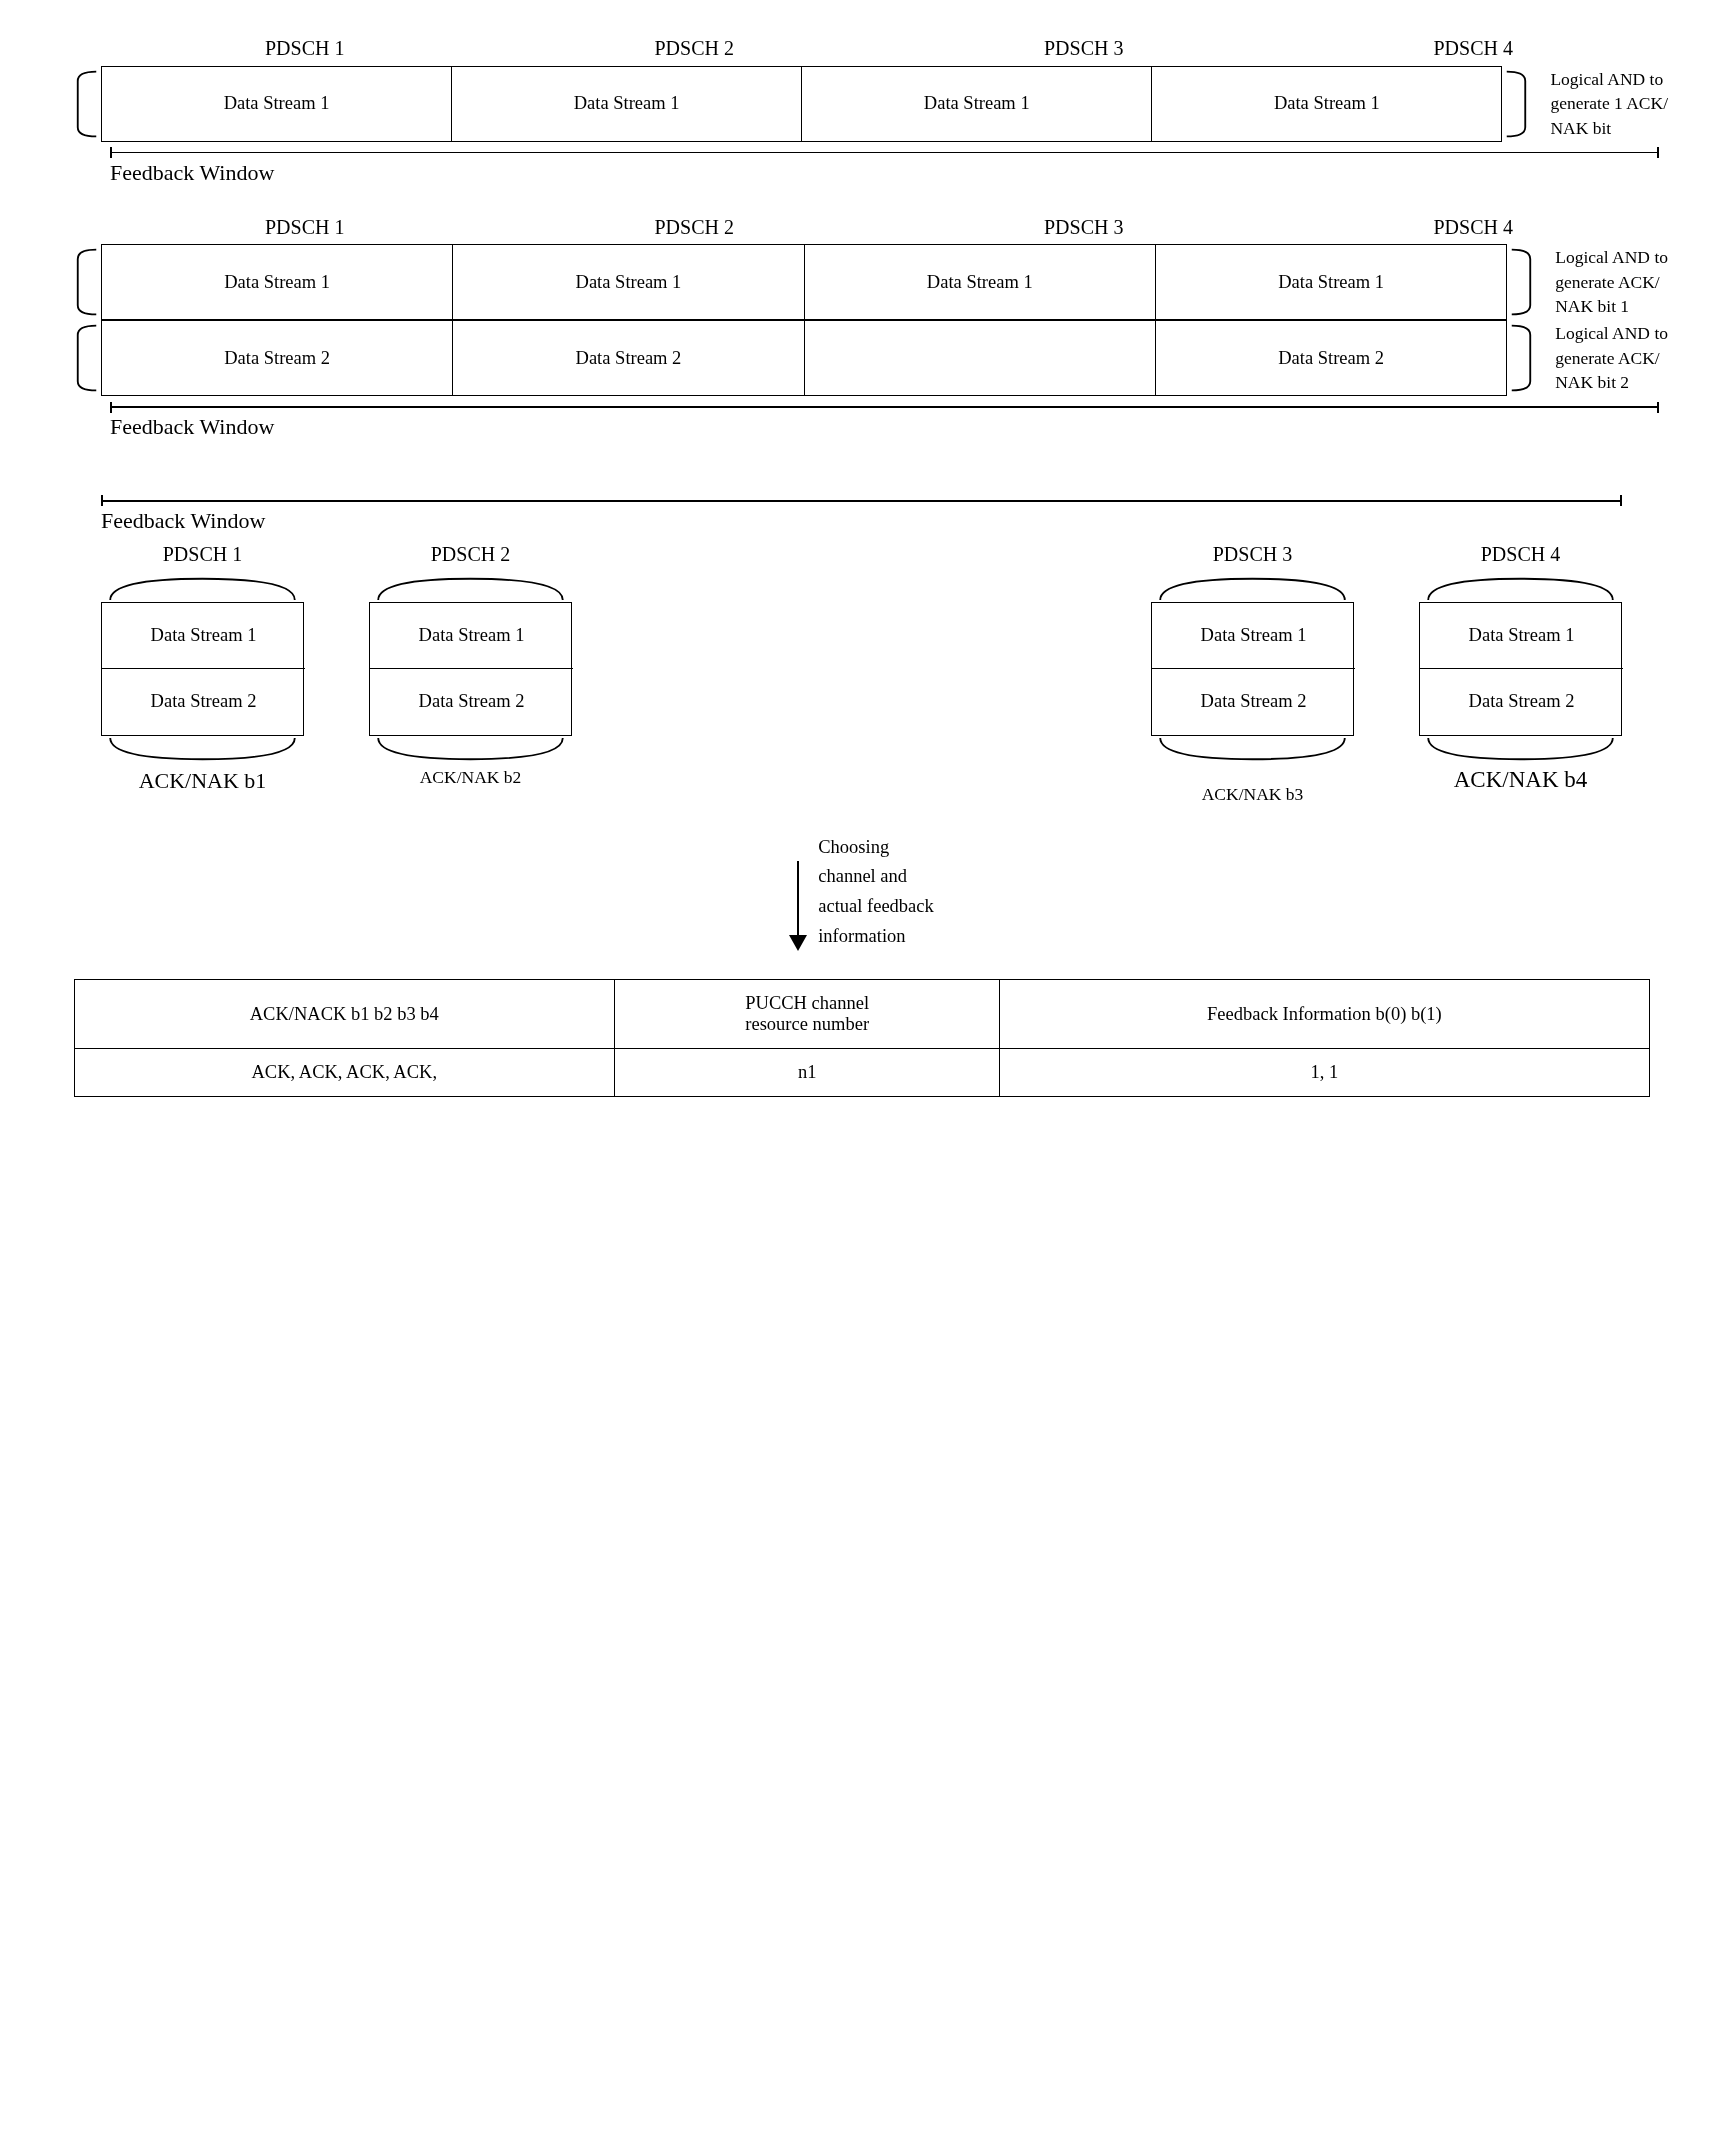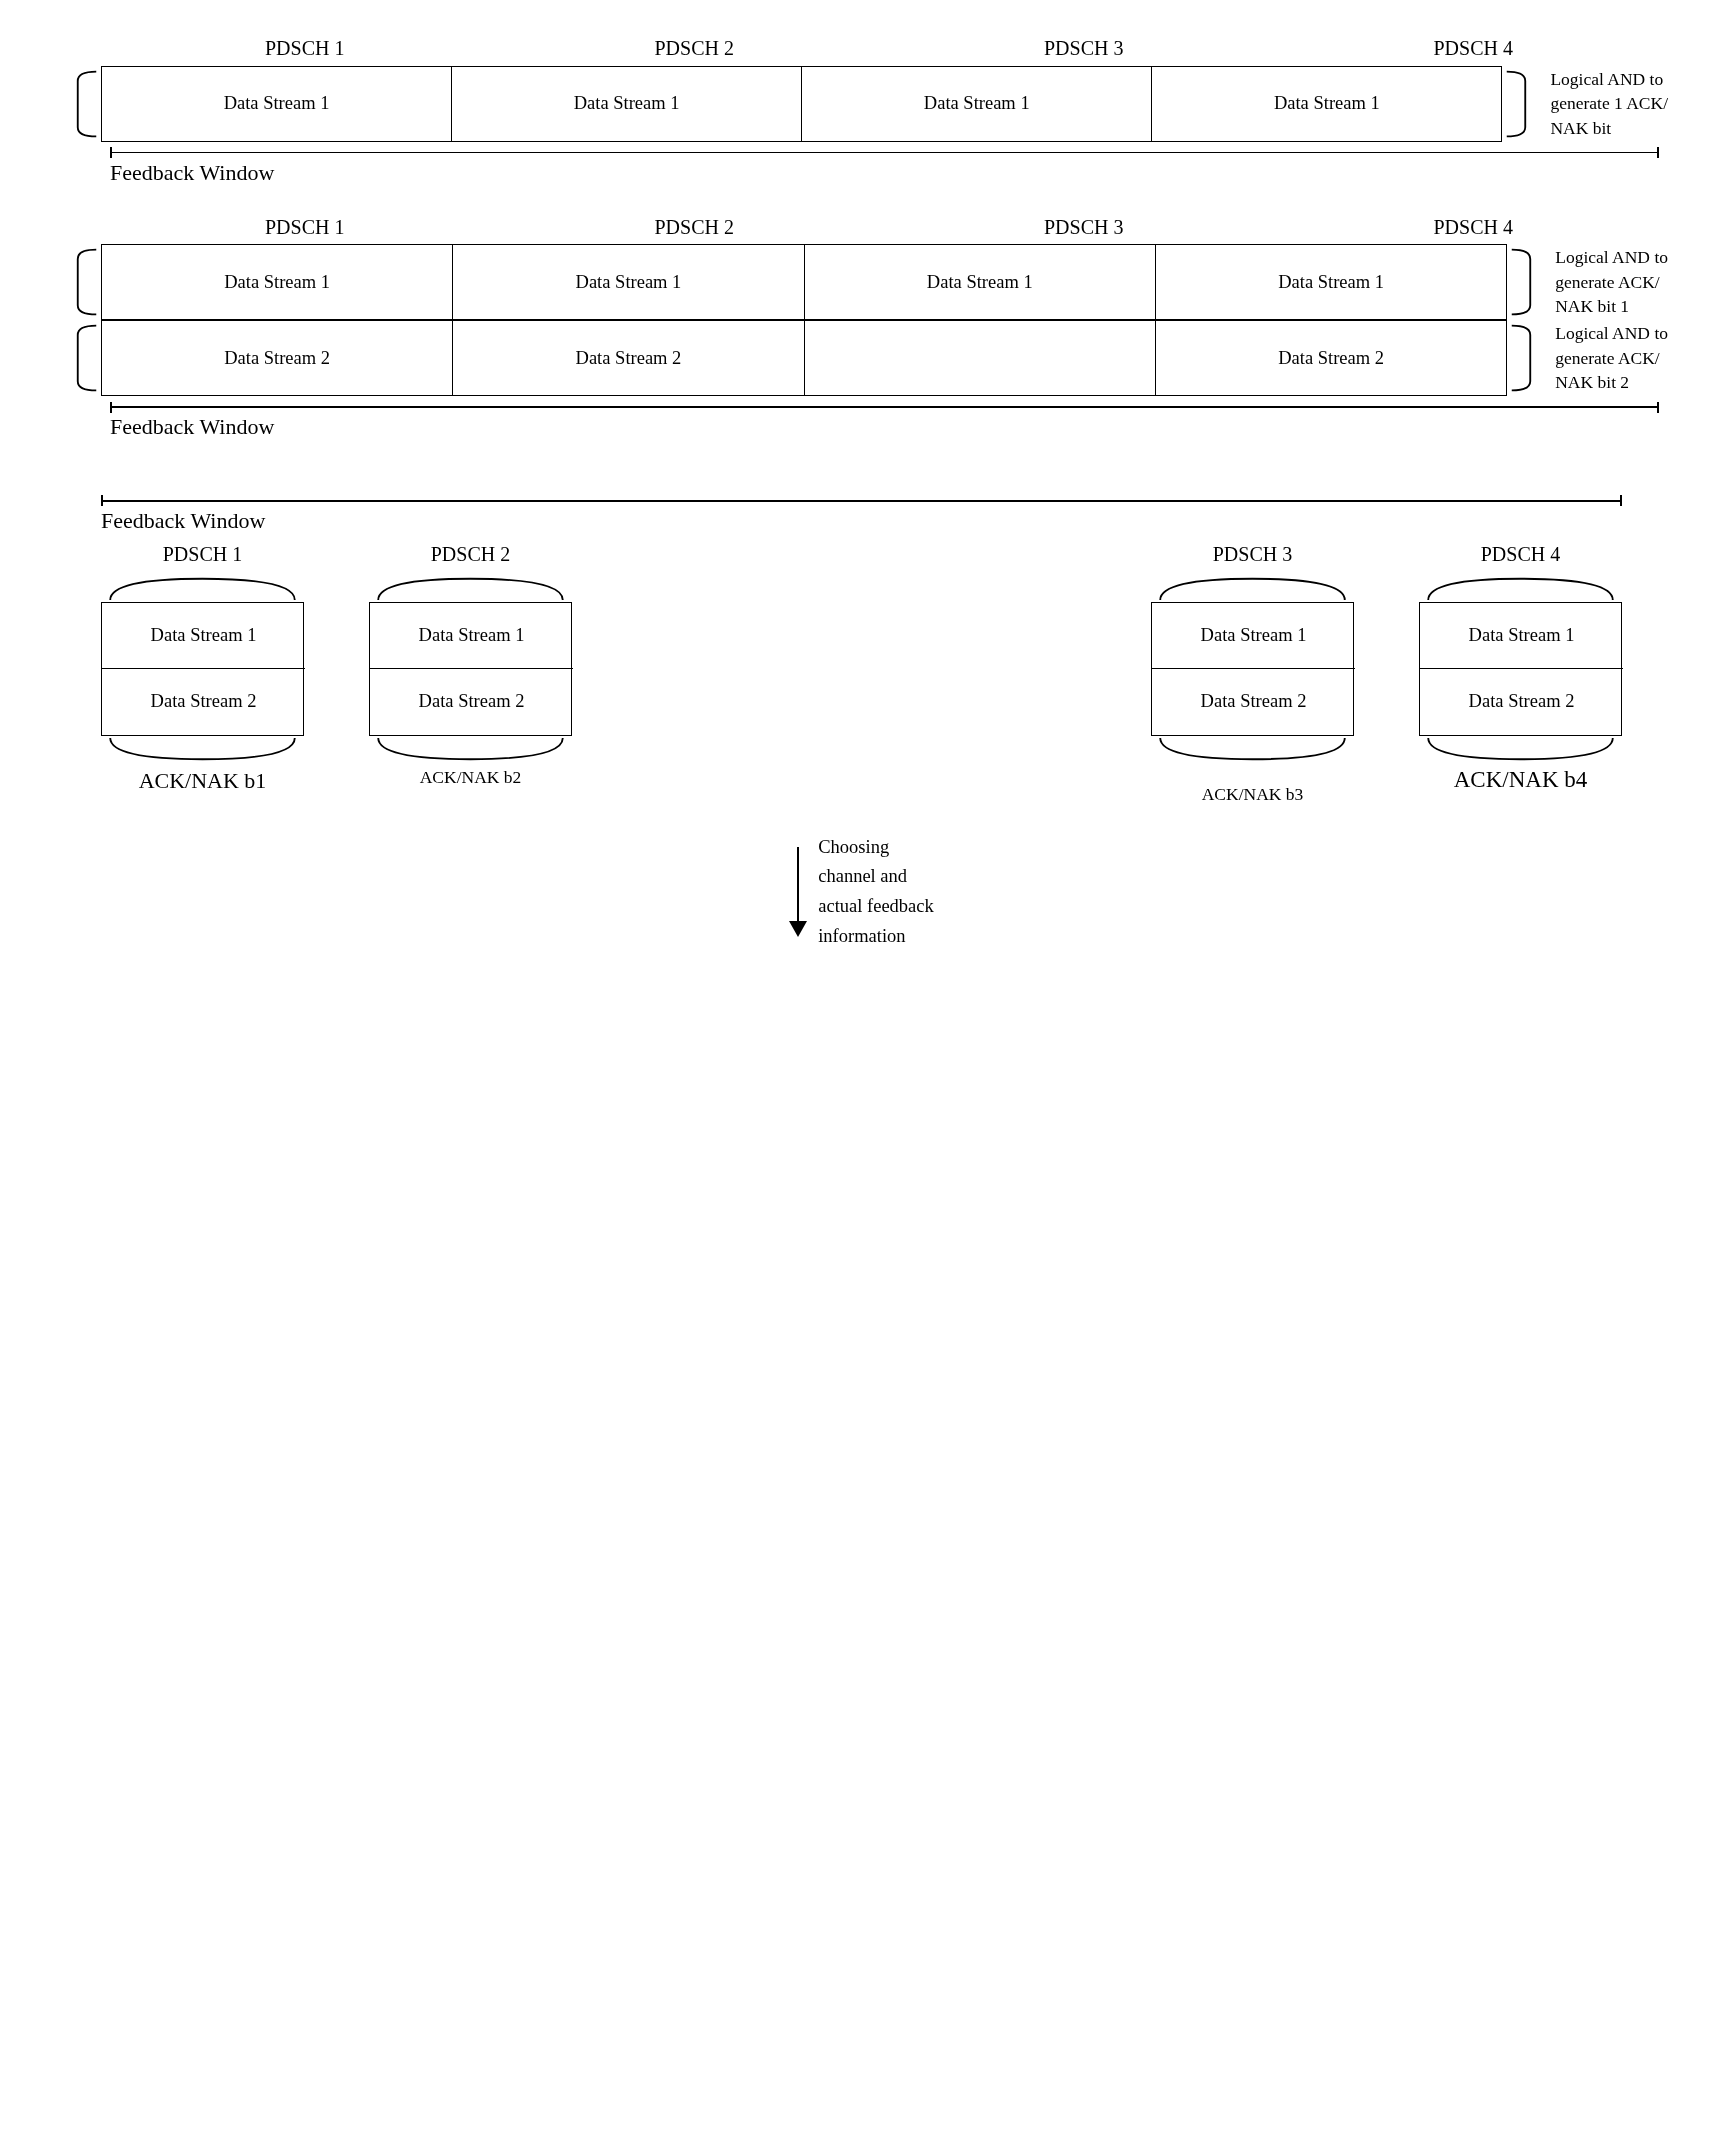--- a/index.html
+++ b/index.html
@@ -339,32 +339,51 @@
         </div>
         <svg width="203" height="28" viewBox="0 0 220 30" style="overflow:visible;">
           <path d="M10,2 Q10,25 110,25 Q210,25 210,2" fill="none" stroke="#000" stroke-width="2"></path>
         </svg>
         <div style="font-size:23px; margin-top:3.7px; text-align:center;">ACK/NAK b4</div>
       </div>
 
     </div>
 
     <div style="display:flex; justify-content:center; margin: 28px 0;">
-      <div style="display:flex; gap:11px; align-items:center;">
+      <div style="display:flex; gap:11px; align-items:flex-end;">
 
         <div style="display:flex; flex-direction:column; align-items:center;">
           <div style="width:1.8px; height:74px; background:#000;"></div>
           <div style="width:0; height:0; border-left:9.2px solid transparent; border-right:9.2px solid transparent; border-top:16.6px solid #000;"></div>
         </div>
 
         <div style="font-size:18.5px; line-height:1.6; white-space:pre-line;">Choosing
 channel and
 actual feedback
 information</div>
       </div>
     </div>
 
+    <div class="fig2-table-section">
+      <table class="fig2-table">
+        <thead>
+          <tr>
+            <td>ACK/NACK b1 b2 b3 b4</td>
+            <td style="white-space:pre-line;">PUCCH channel
+resource number</td>
+            <td>Feedback Information b(0) b(1)</td>
+          </tr>
+        </thead>
+        <tbody>
+          <tr>
+            <td>ACK, ACK, ACK, ACK,</td>
+            <td>n1</td>
+            <td>1, 1</td>
+          </tr>
+        </tbody>
+      </table>
+    </div>
 
 
   </div>
 
 </div>
 
 
 </body></html>

